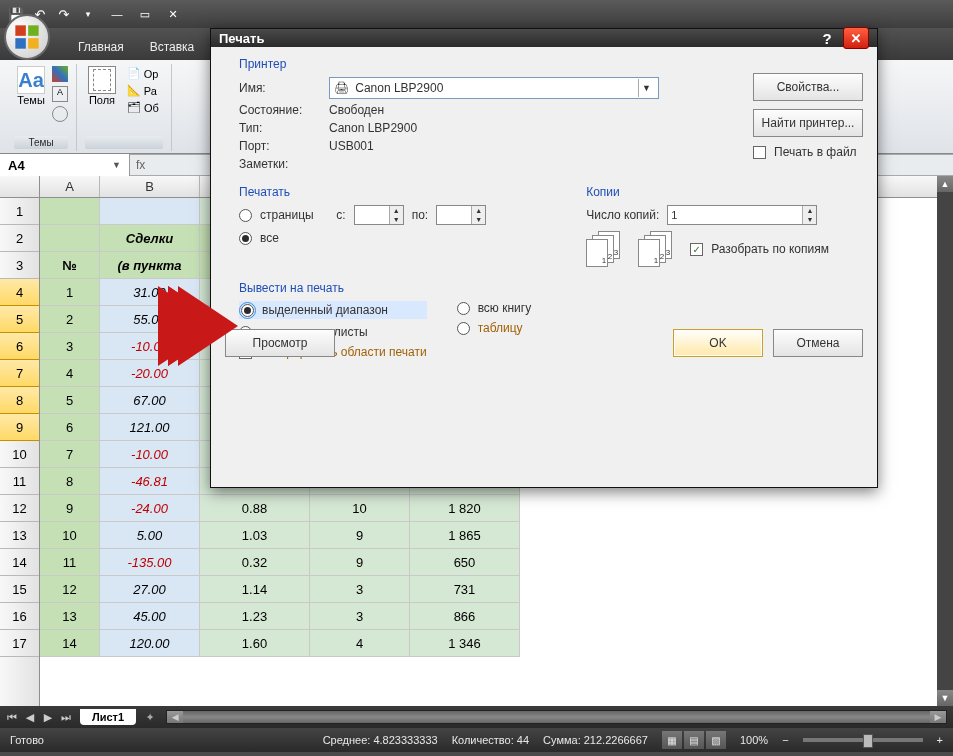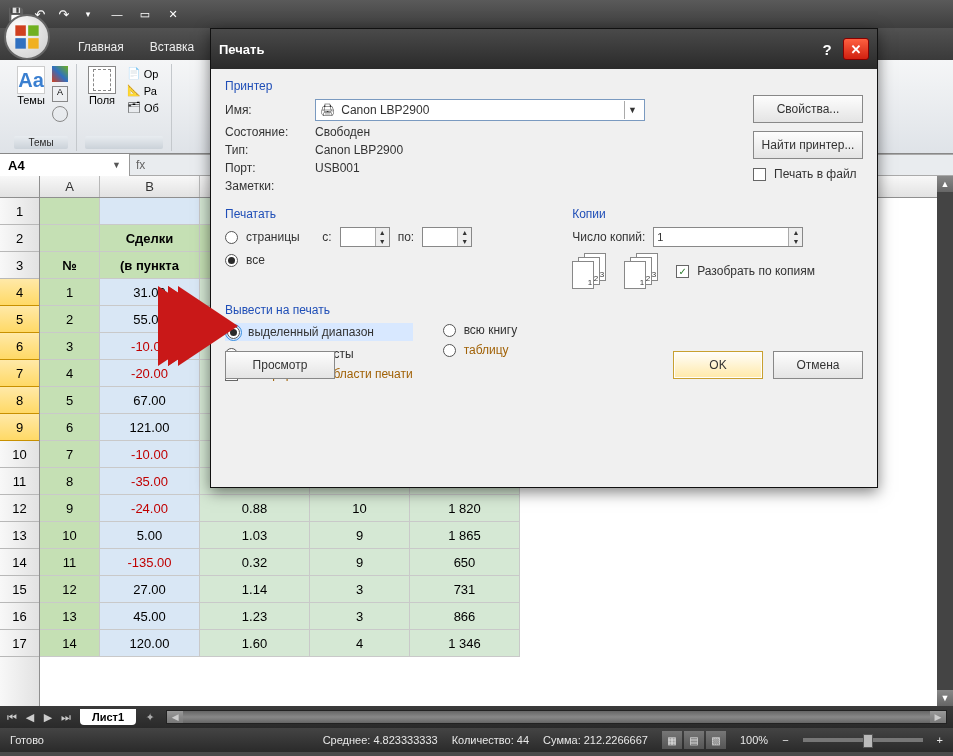--- a/index.html
+++ b/index.html
@@ -44,21 +44,21 @@
 .col-headers { position: absolute; top: 0; left: 40px; right: 16px; height: 22px; display: flex; background: linear-gradient(#f8f8f8,#e2e2e2); border-bottom: 1px solid #8f8f8f; z-index: 2; }
 .col-h { border-right: 1px solid #b8b8b8; font-size: 13px; display: flex; align-items: center; justify-content: center; color: #333; }
 .corner { position: absolute; top: 0; left: 0; width: 40px; height: 22px; background: linear-gradient(#f8f8f8,#e2e2e2); border-right: 1px solid #8f8f8f; border-bottom: 1px solid #8f8f8f; z-index: 3; }
 .row-headers { position: absolute; top: 22px; left: 0; width: 40px; bottom: 0; background: linear-gradient(90deg,#f8f8f8,#e2e2e2); border-right: 1px solid #8f8f8f; z-index: 2; }
 .row-h { height: 27px; border-bottom: 1px solid #b8b8b8; font-size: 13px; display: flex; align-items: center; justify-content: center; }
 .row-h.sel { background: linear-gradient(#ffe9a8,#ffd966); border-bottom: 1px solid #c89000; }
 .cells { position: absolute; top: 22px; left: 40px; right: 16px; bottom: 0; }
 .row { display: flex; height: 27px; }
 .cell { border-right: 1px solid #c9c9c9; border-bottom: 1px solid #c9c9c9; font-size: 13px; padding: 3px 6px; display: flex; align-items: center; overflow: hidden; white-space: nowrap; }
 .cA { width: 60px; justify-content: center; }
-.cB { width: 100px; justify-content: center; }
+.cB { width: 100px; justify-content: center; font-style: italic; }
 .cC { width: 110px; justify-content: center; }
 .cD { width: 100px; justify-content: center; }
 .cE { width: 110px; justify-content: center; }
 .hdr-cell { background: #c5e0b4; font-weight: bold; }
 .row-num-cell { background: #c5e0b4; }
 .data-blue { background: #d9e7f5; }
 .data-green { background: #d5e8d4; }
 .neg { color: #c00000; }
 .bold { font-weight: bold; }
 
@@ -78,25 +78,25 @@
 .view-btn { width: 20px; height: 18px; background: linear-gradient(#777,#555); display: flex; align-items: center; justify-content: center; font-size: 10px; }
 .zoom-slider { width: 120px; height: 4px; background: #777; position: relative; }
 .zoom-slider::after { content: ""; position: absolute; left: 50%; top: -4px; width: 8px; height: 12px; background: #bbb; border: 1px solid #555; }
 
 .vscroll { position: absolute; top: 0; right: 0; width: 16px; bottom: 0; background: #5a5a5a; display: flex; flex-direction: column; z-index: 4; }
 .vscroll-btn { height: 16px; background: linear-gradient(#888,#666); display: flex; align-items: center; justify-content: center; font-size: 9px; color: #fff; }
 .vscroll-track { flex: 1; background: #444; }
 
 
 .dialog { position: absolute; left: 210px; top: 28px; width: 668px; height: 460px; background: #f0f0f0; border: 1px solid #111; box-shadow: 0 4px 14px rgba(0,0,0,.5); z-index: 50; }
-.dlg-title { height: 40px; background: linear-gradient(#4a4a4a,#2a2a2a); display: flex; align-items: center; color: #fff; font-size: 13px; padding: 0 8px; justify-content: flex-end; }
+.dlg-title { height: 18px; background: linear-gradient(#4a4a4a,#2a2a2a); display: flex; align-items: center; color: #fff; font-size: 13px; padding: 0 8px; justify-content: flex-end; }
 .dlg-title .t { flex: 1; font-weight: bold; }
 .dlg-help { width: 24px; height: 20px; display: flex; align-items: center; justify-content: center; font-weight: bold; font-size: 15px; color: #fff; }
 .dlg-close { width: 26px; height: 22px; background: linear-gradient(#ff6040,#d02010); border: 1px solid #800; border-radius: 3px; display: flex; align-items: center; justify-content: center; color: #fff; font-weight: bold; margin-left: 4px; }
-.dlg-body { padding: 10px 14px; font-size: 12px; color: #333; position: relative; }
+.dlg-body { padding: 10px 28px; font-size: 12px; color: #333; position: relative; }
 .grp-label { color: #1f4eb7; font-size: 12px; margin-bottom: 6px; }
 .form-row { display: flex; gap: 10px; align-items: center; margin: 4px 0; }
 .form-row .lbl { width: 80px; }
 .printer-sel { flex: 0 0 330px; height: 22px; border: 1px solid #7a9ac0; background: #fff; display: flex; align-items: center; padding: 0 4px; justify-content: space-between; }
 .printer-sel .nm { display: flex; align-items: center; gap: 6px; }
 .dd-btn { width: 16px; height: 18px; border-left: 1px solid #aaa; display: flex; align-items: center; justify-content: center; font-size: 9px; }
 .btn { min-width: 110px; height: 28px; border: 1px solid #888; background: linear-gradient(#fdfdfd,#e4e4e4); font-size: 12px; display: flex; align-items: center; justify-content: center; }
 .btn.primary { border: 1px solid #c8a030; background: linear-gradient(#fffefb,#ffe9a8); box-shadow: 0 0 0 1px #fffefb inset; }
 .right-btns { position: absolute; right: 14px; top: 26px; display: flex; flex-direction: column; gap: 8px; }
 .chk { width: 13px; height: 13px; border: 1px solid #666; background: #fff; display: inline-flex; align-items: center; justify-content: center; font-size: 10px; }
@@ -302,21 +302,21 @@
         </div>
         <div class="row">
           <div class="cell cA row-num-cell">7</div>
           <div class="cell cB data-blue neg">-10.00</div>
           <div class="cell cC data-green">0.95</div>
           <div class="cell cD data-green">13</div>
           <div class="cell cE data-green">2 480</div>
         </div>
         <div class="row">
           <div class="cell cA row-num-cell">8</div>
-          <div class="cell cB data-blue neg">-35.00</div>
+          <div class="cell cB data-blue neg">-46.81</div>
           <div class="cell cC data-green">0.82</div>
           <div class="cell cD data-green">12</div>
           <div class="cell cE data-green">2 060</div>
         </div>
         <div class="row">
           <div class="cell cA row-num-cell">9</div>
           <div class="cell cB data-blue neg">-24.00</div>
           <div class="cell cC data-green">0.88</div>
           <div class="cell cD data-green">10</div>
           <div class="cell cE data-green">1 820</div>

